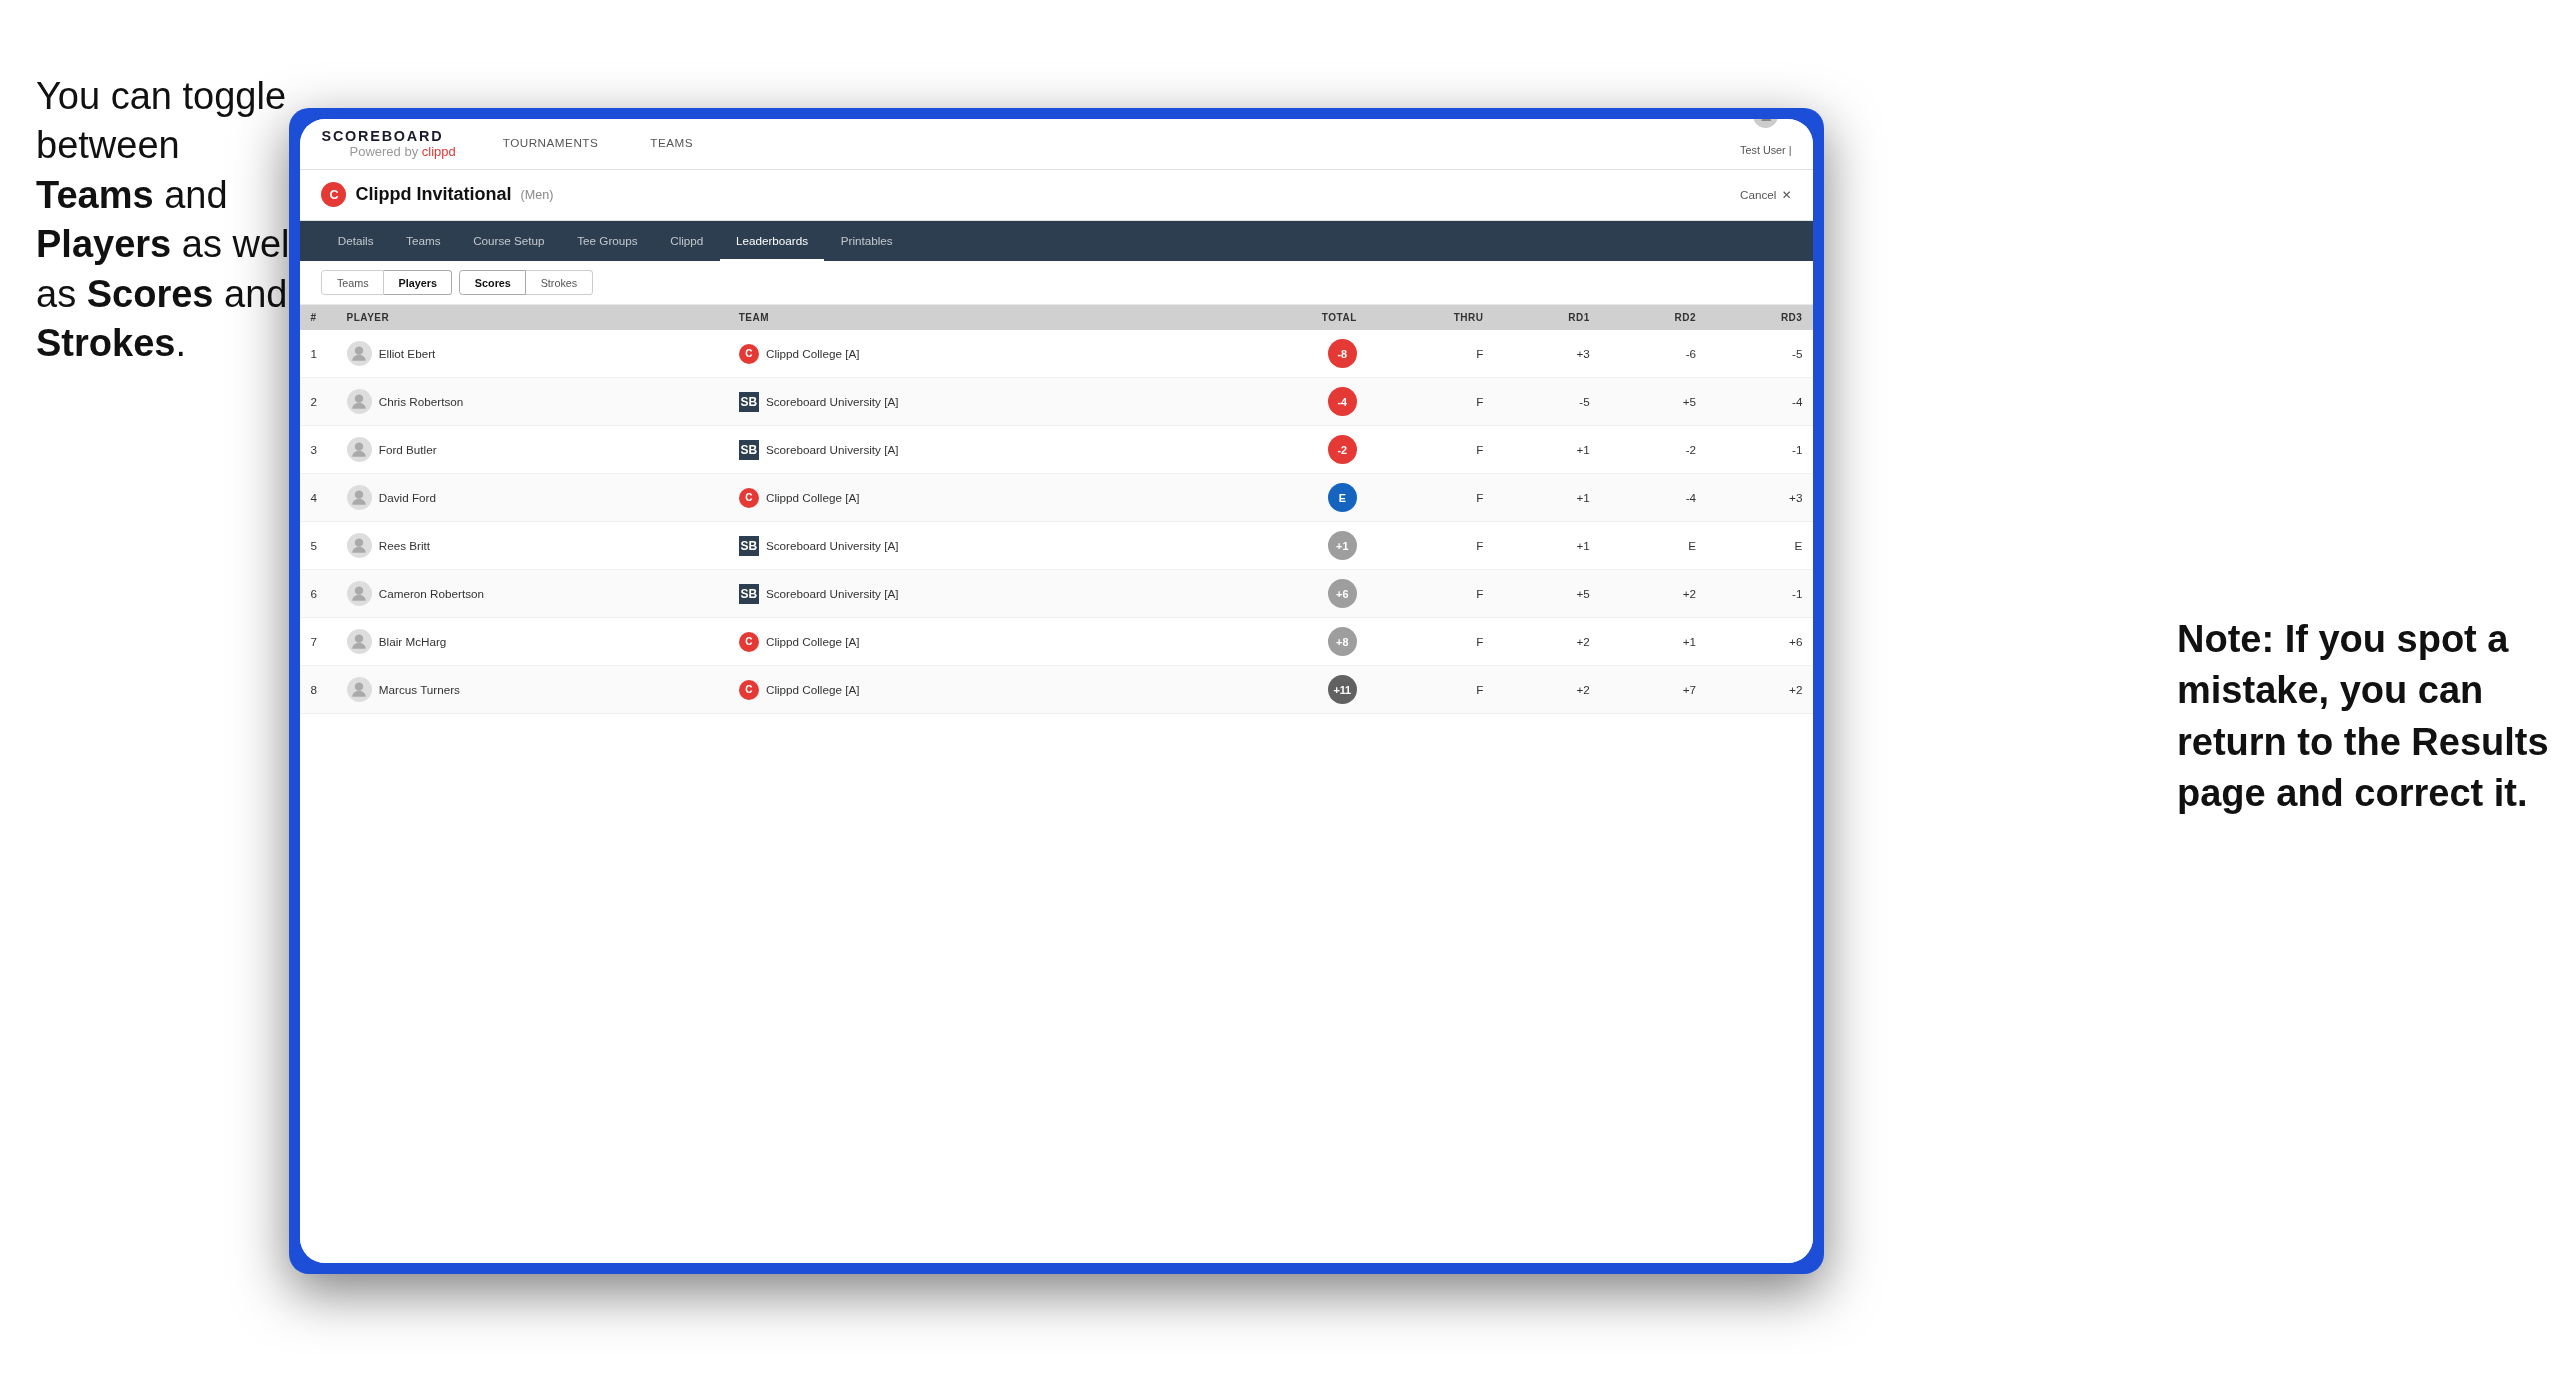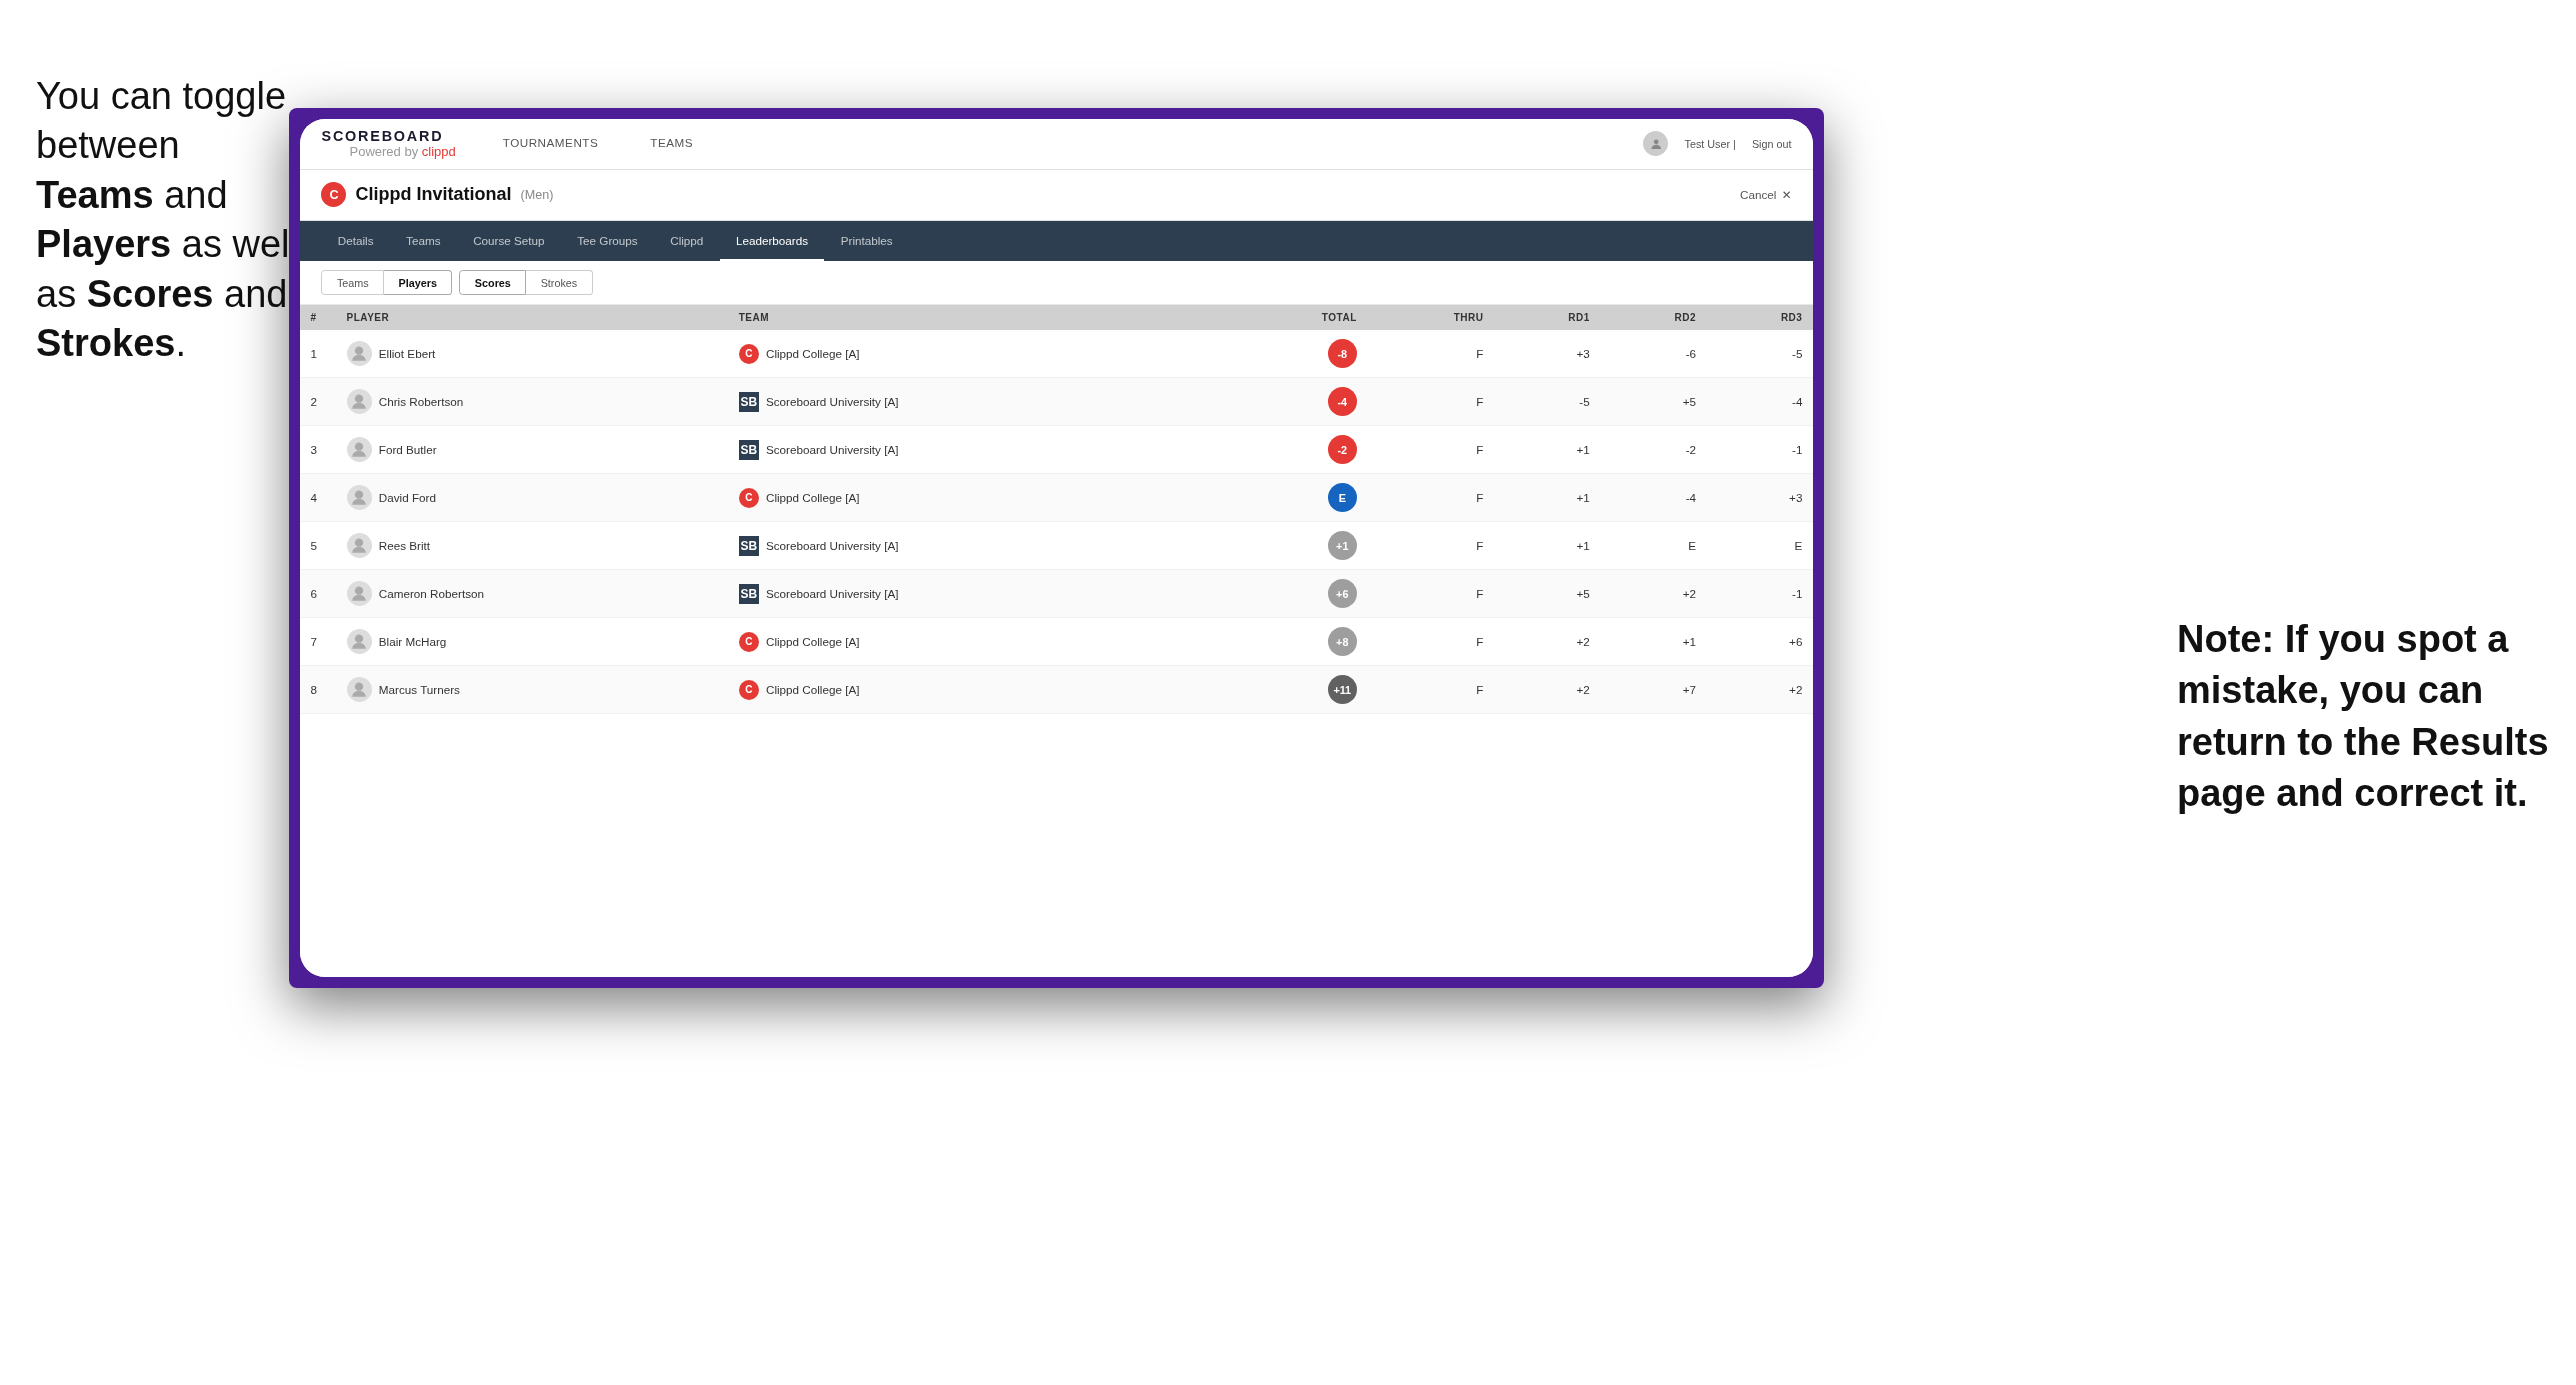--- a/index.html
+++ b/index.html
@@ -44,23 +44,23 @@
       width: 199px;
       height: 54px;
     }
 
     
     .tablet-frame {
       position: absolute;
       left: 289px;
       top: 108px;
       width: 1535px;
-      height: 880px;
-      background: #4c1d95;
-      border-radius: 8px;
+      height: 1166px;
+      background: #1d4ed8;
+      border-radius: 20px;
       padding: 10.8px;
       box-shadow: 0 18px 54px rgba(0,0,0,0.5);
     }
     .tablet-screen {
       width: 100%;
       height: 100%;
       background: #f5f5f5;
       border-radius: 25px;
       overflow: hidden;
       display: flex;
@@ -112,20 +112,21 @@
       border-bottom: 2.7px solid transparent;
       text-transform: uppercase;
       letter-spacing: 0.5px;
     }
     .nav-right {
       display: flex;
       align-items: center;
       gap: 16px;
       font-size: 10.8px;
       color: #555;
+      flex-direction: column;
     }
     .user-avatar {
       width: 25px;
       height: 25px;
       border-radius: 50%;
       background: #ccc;
       display: flex;
       align-items: center;
       justify-content: center;
       font-size: 10.8px;

